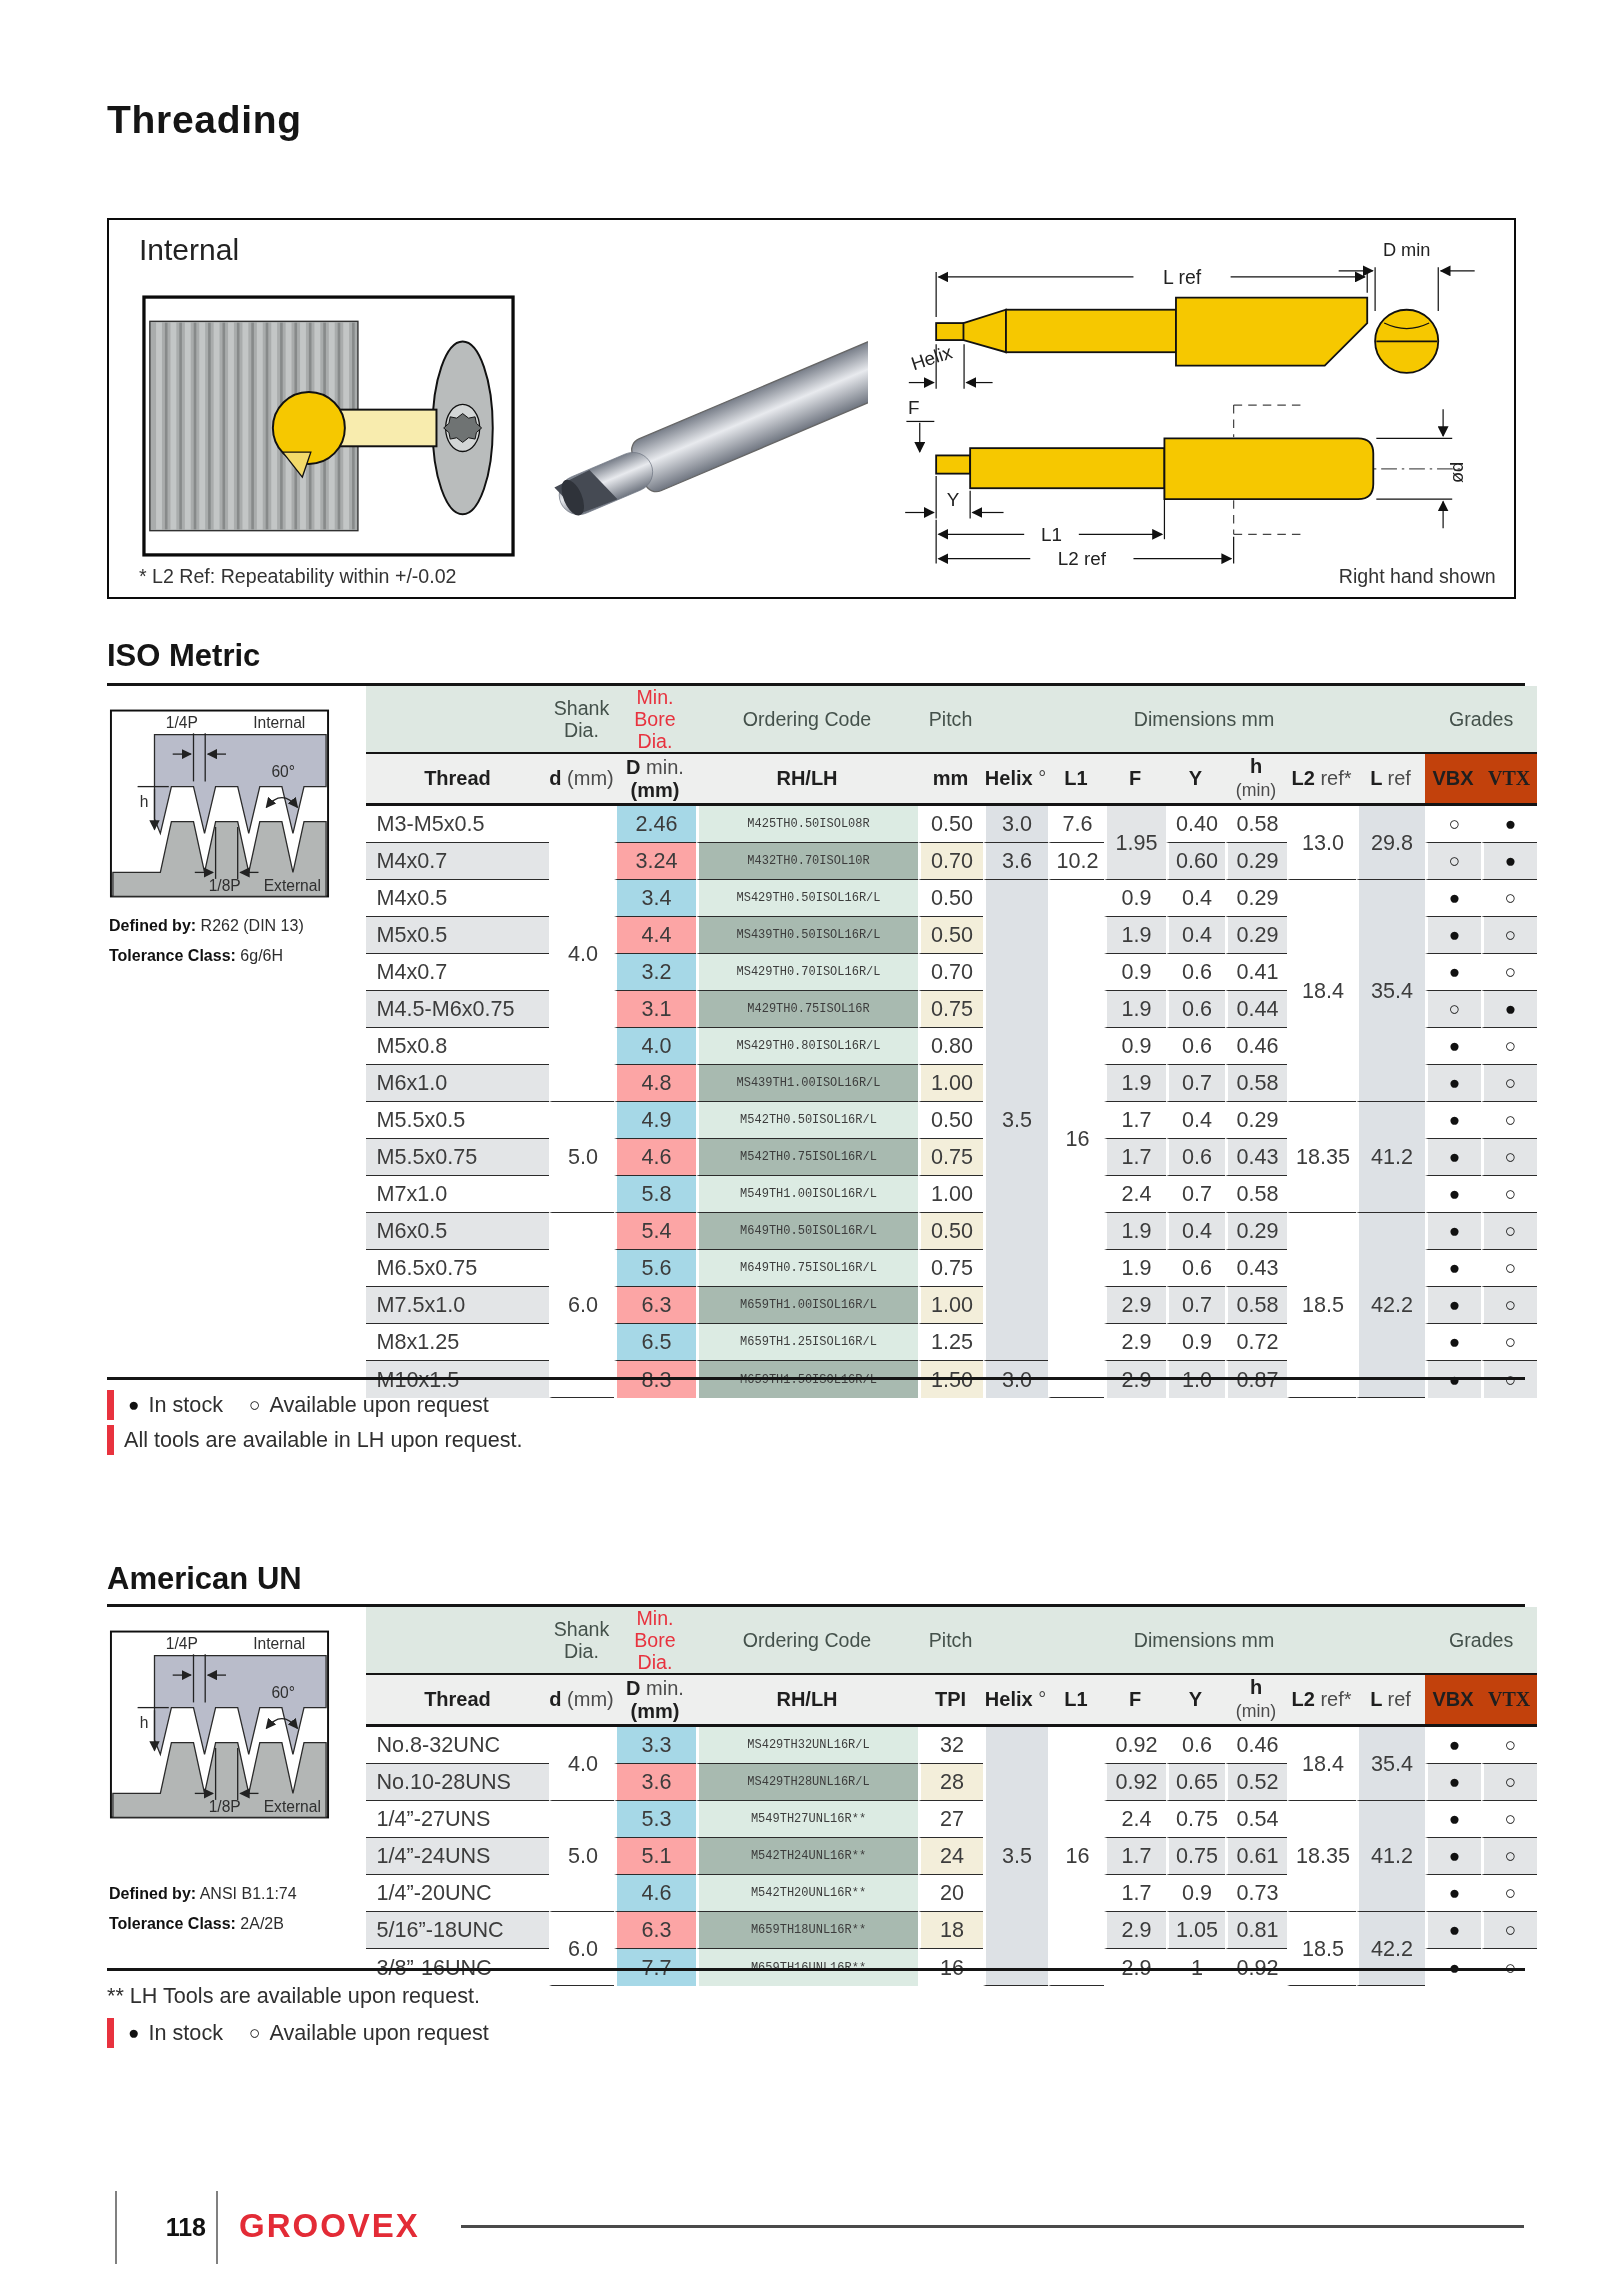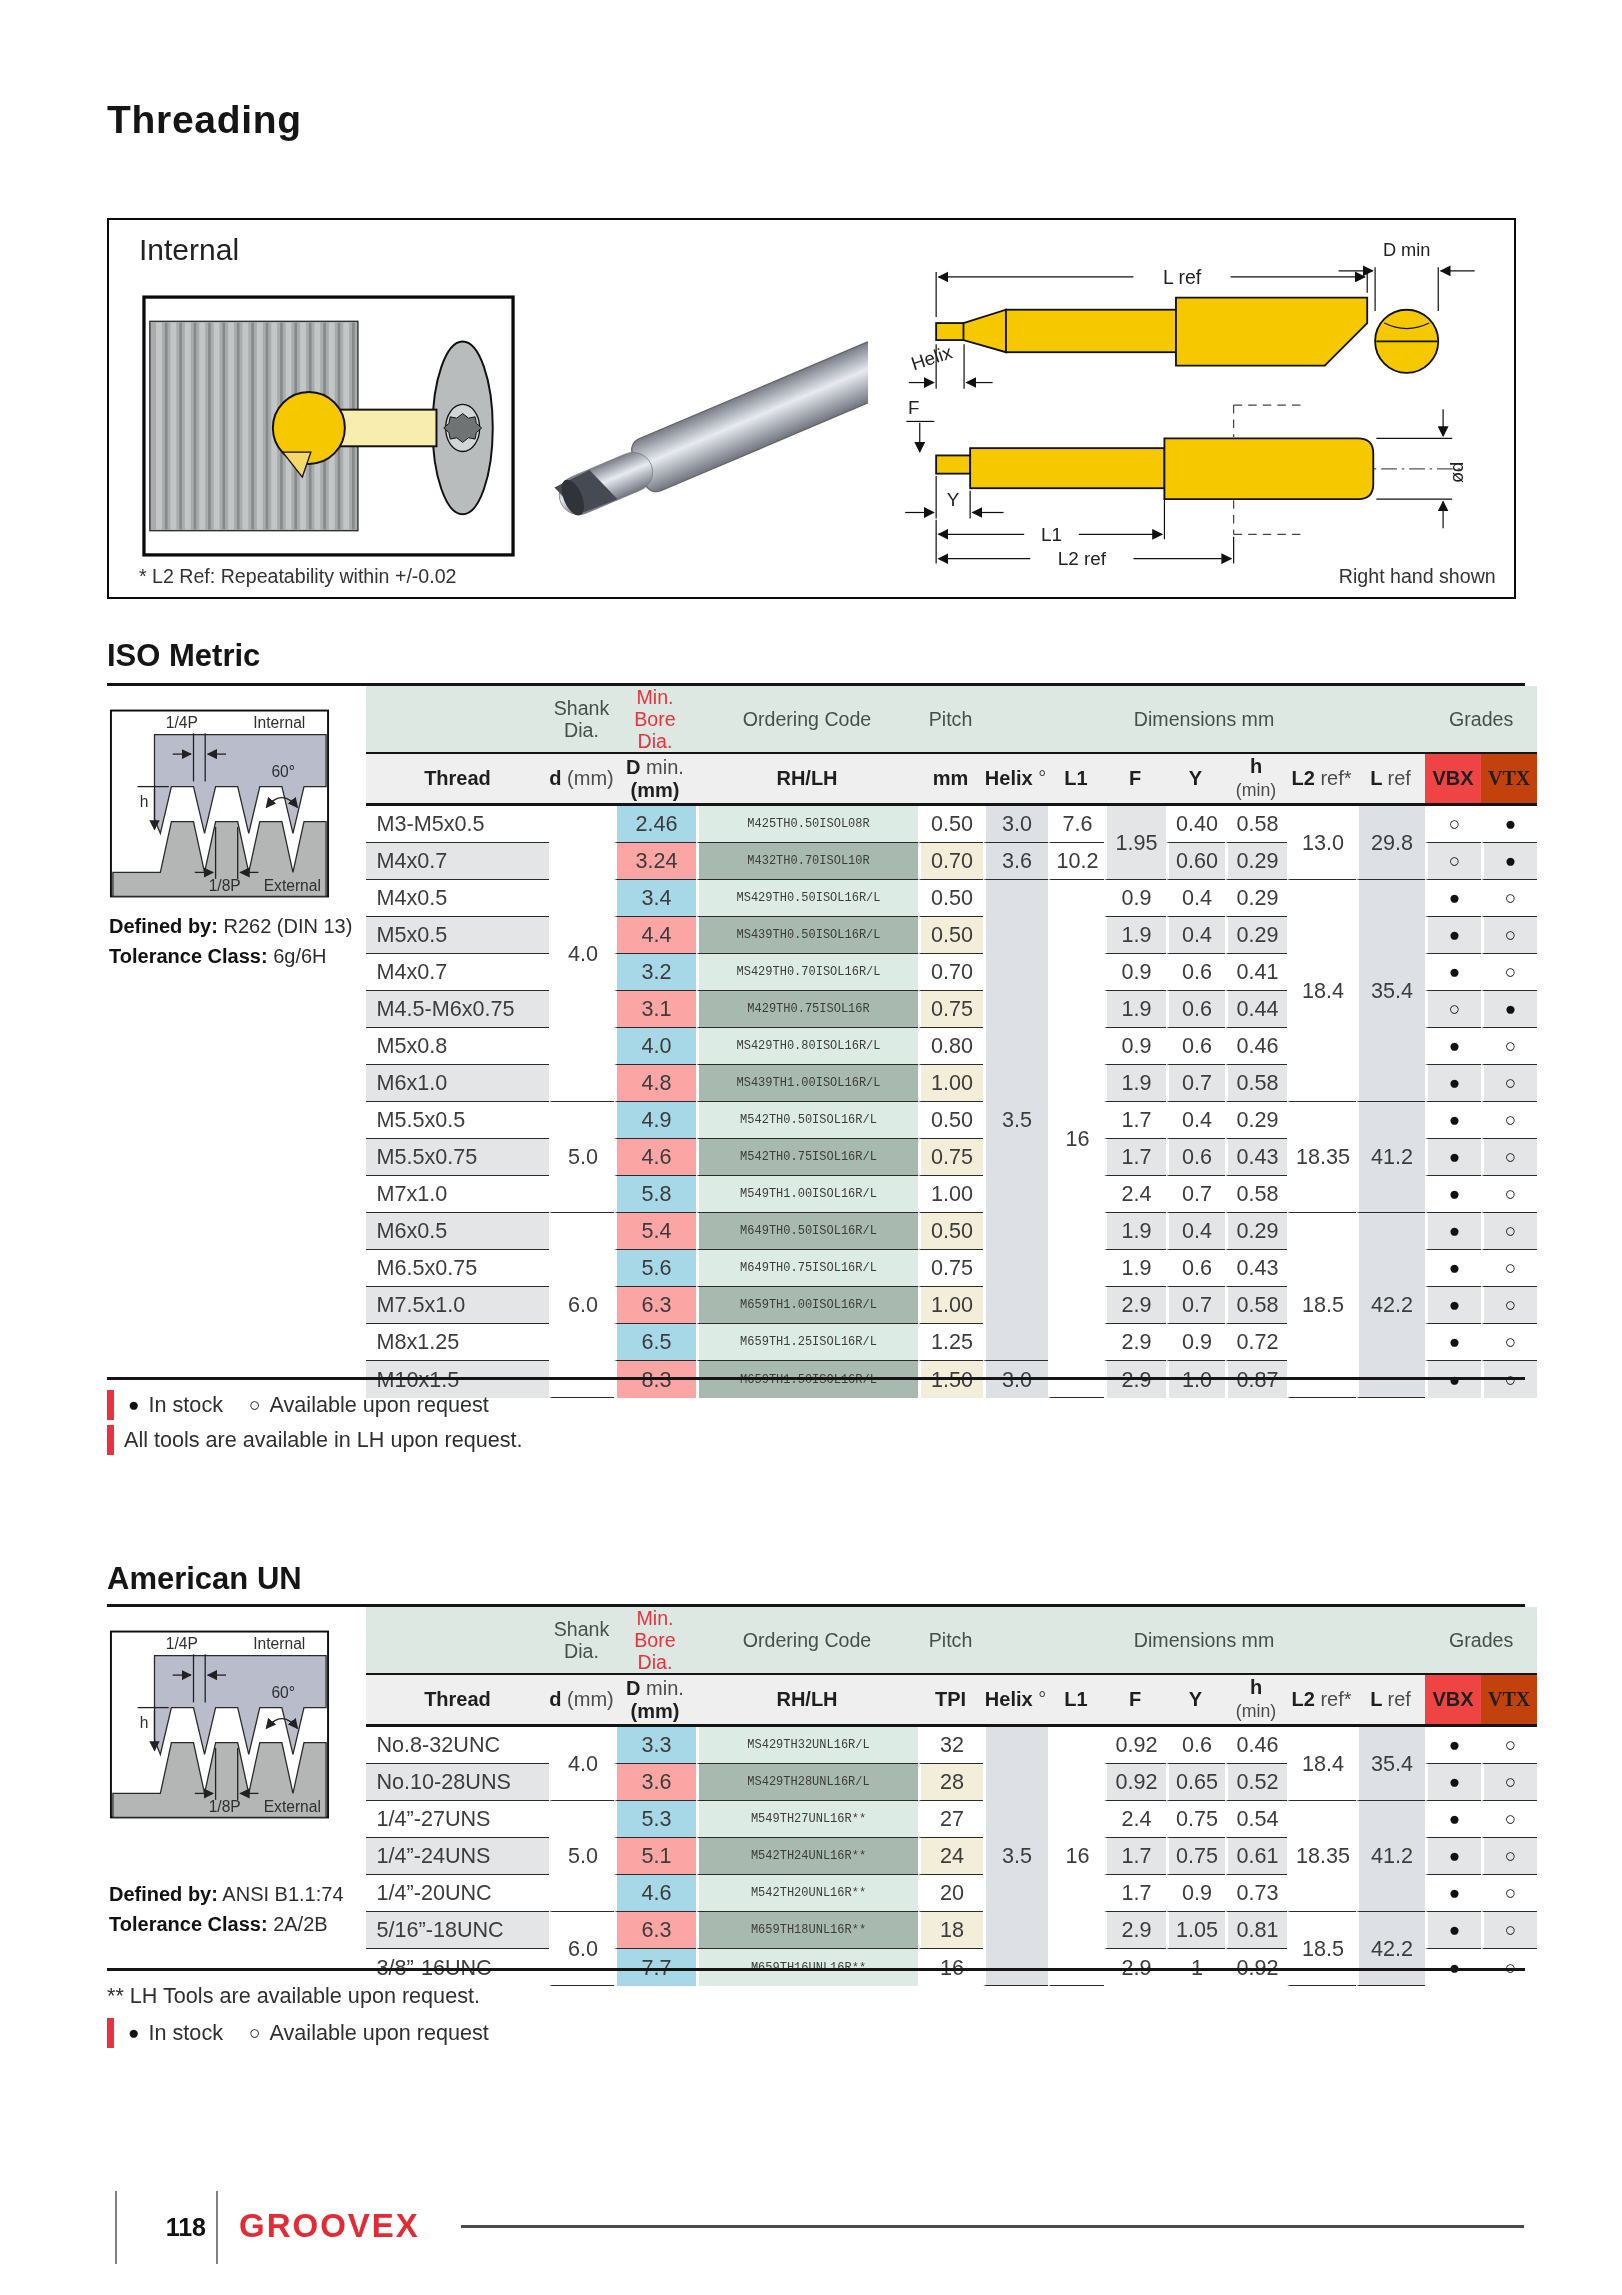--- a/index.html
+++ b/index.html
@@ -27,41 +27,41 @@
   table.spec td { height:37px; border-bottom:1.3px solid #2b2b2b; border-left:3.3px solid #fff; }
   table.spec td:first-child { border-left:0; }
   table.spec tr:last-child td { border-bottom:0; }
 
   tr.band1 th { height:52px; background:#dee8e2; border-bottom:2px solid #141414;
                 font-size:19.6px; line-height:22px; font-weight:normal; color:#44514b; padding:0 1.3px; }
   tr.band1 th.red { color:#e8323e; }
   tr.band2 th { height:52px; background:#eeefee; border-bottom:3.3px solid #141414;
                 font-size:20px; line-height:23px; font-weight:bold; color:#1f1f1f; white-space:nowrap; }
   tr.band2 th .lt { font-weight:normal; color:#4b4b4b; }
-  tr.band2 th.gvbx { background:#ef4444; }
+  tr.band2 th.gvbx { background:#c2410c; }
   tr.band2 th.gvtx { background:#c2410c;font-family:Liberation Serif, serif; }
 
   .cth { text-align:left !important; padding-left:10.5px; }
   tr.o .cth, tr.o .cs { background:#ffffff; }
   tr.e .cth, tr.e .cs { background:#e3e5e7; }
   tr.o .cdm { background:#a6d8e7; }
   tr.e .cdm { background:#fca5a5; }
   tr.o .cco { background:#dcebe3; }
   tr.e .cco { background:#a8bab0; }
   .cco { font-size:12px;font-family:Liberation Mono, monospace; }
   tr.o .cp { background:#ffffff; }
   tr.e .cp { background:#f3eeda; }
   .cd, .cl1, .cl2 { background:#ffffff; }
   .chx, .clr { background:#dde1e5; }
   .bgg { background:#e3e5e7 !important; }
   .sym { font-size:19px; color:#111; }
 
   
   .profile-box { width:221px; height:191px; }
-  .cap { font-size:20px; color:#2d2d2d; line-height:30px; }
+  .cap { font-size:16px; color:#2d2d2d; line-height:30px; }
   .cap b { color:#111; }
   .note { font-size:21.6px; color:#2f2f2f; display:flex; align-items:center; }
   .redbar { display:inline-block; width:6.5px; height:30px; background:#e8323e; margin-right:10.5px; }
   .note .sym { margin:0 9.2px 0 3.9px; }
   .note .symtxt { margin-right:22px; }
 
   
   .vline { width:2px; height:73px; background:#808080; }
   .page-num { font-size:25px; font-weight:bold; color:#111; }
   .brand { font-size:33px; font-weight:bold; letter-spacing:2px; color:#e32b36; }

